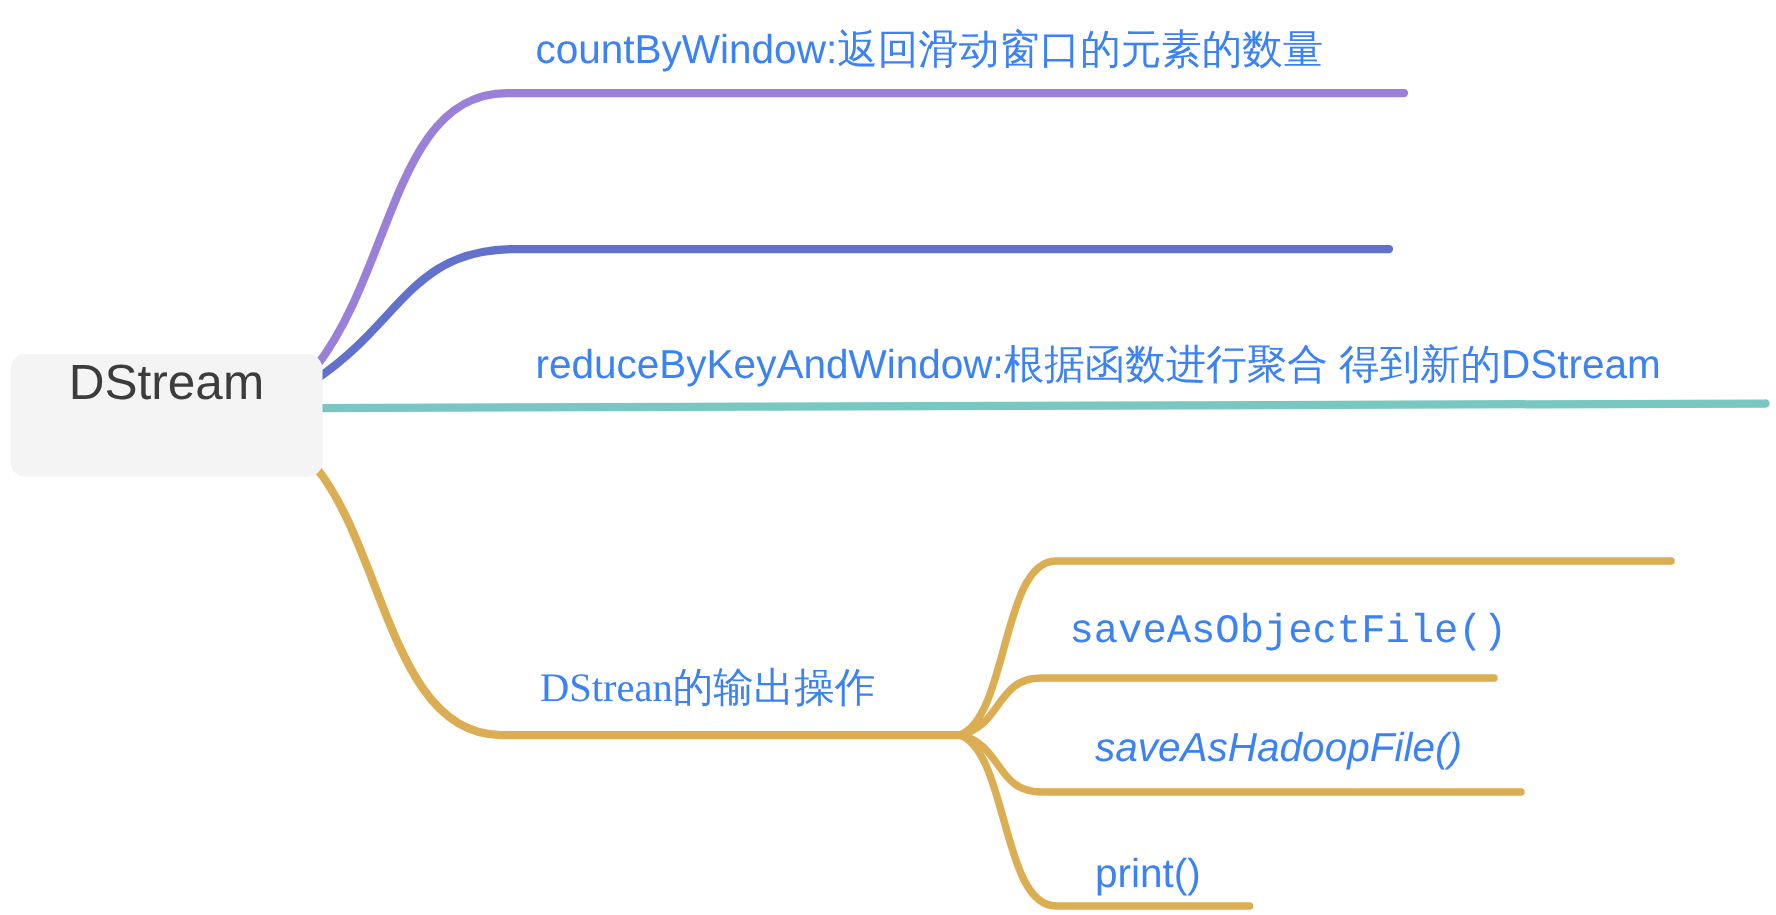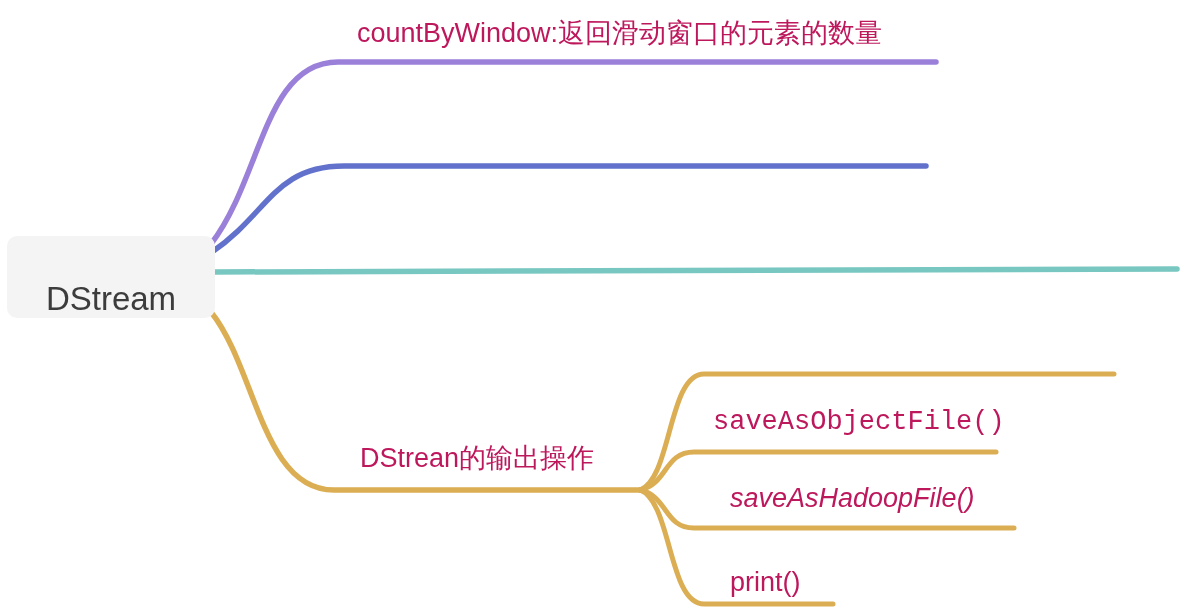--- a/index.html
+++ b/index.html
@@ -17,38 +17,38 @@
     width: 1184px; height: 610px;
   }
   .wires path { fill: none; stroke-linecap: round; stroke-linejoin: round; }
   .root-node {
     position: absolute;
     left: 7px; top: 236px;
     width: 208px; height: 82px;
     background: #f4f4f5;
     border-radius: 10px;
     display: flex;
-    align-items: flex-end;
+    align-items: flex-start;
     justify-content: center;
     font-size: 33px;
     color: #3c3c3c;
     cursor: default;
   }
   .topic-label {
     position: absolute;
     white-space: nowrap;
     font-size: 27px;
     line-height: 1.2;
-    color: #be185d;
+    color: #3b82f6;
     cursor: default;
   }
   .lbl-1 { left: 357px; top: 17px; }
   .lbl-2 { left: 357px; top: 121px; }
   .lbl-3 { left: 357px; top: 227px; }
-  .lbl-4 { left: 360px; top: 442px; }
+  .lbl-4 { left: 360px; top: 442px; font-family: Liberation Serif, serif; }
   .lbl-s1 { left: 730px; top: 329px; }
   .lbl-s2 { left: 713px; top: 406px; font-family: Liberation Mono, monospace; }
   .lbl-s3 { left: 730px; top: 482px; font-style: italic; }
   .lbl-s4 { left: 730px; top: 566px; }
 </style>
 </head>
 <body>
 
 <div class="canvas">
 
@@ -63,20 +63,21 @@
     <path stroke-width="5" d="M 640 490 C 672 502, 668 604, 704 604 H 833" stroke="#dcae54"></path>
   </svg>
 
   <div class="root-node">
     <span>DStream</span>
   </div>
 
   <div class="topic-label lbl-1">countByWindow:返回滑动窗口的元素的数量</div>
 
 
+  <div class="topic-label lbl-3">reduceByKeyAndWindow:根据函数进行聚合 得到新的DStream</div>
 
   <div class="topic-label lbl-4">DStrean的输出操作</div>
 
 
   <div class="topic-label lbl-s2">saveAsObjectFile()</div>
 
   <div class="topic-label lbl-s3">saveAsHadoopFile()</div>
 
   <div class="topic-label lbl-s4">print()</div>
 

